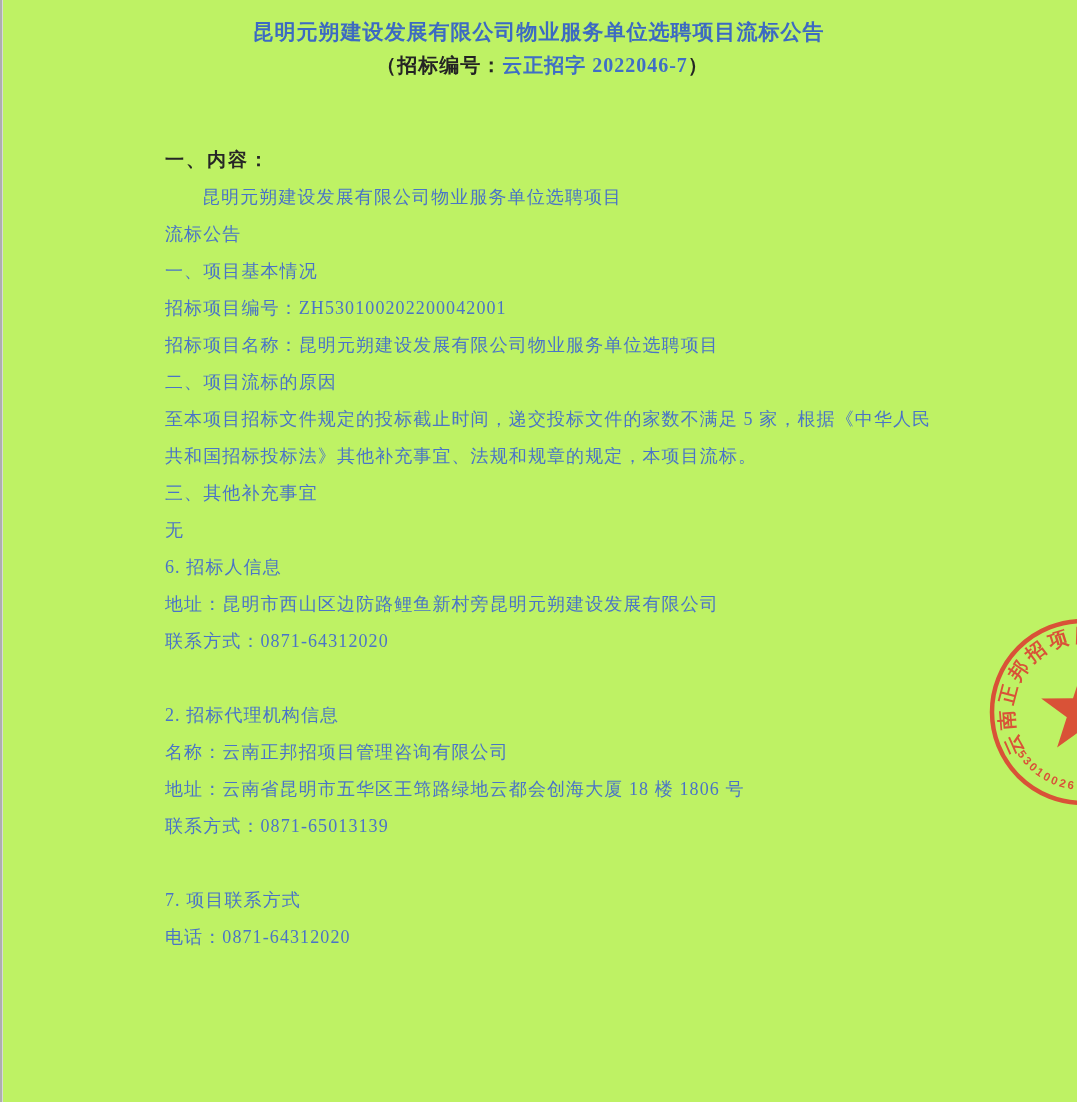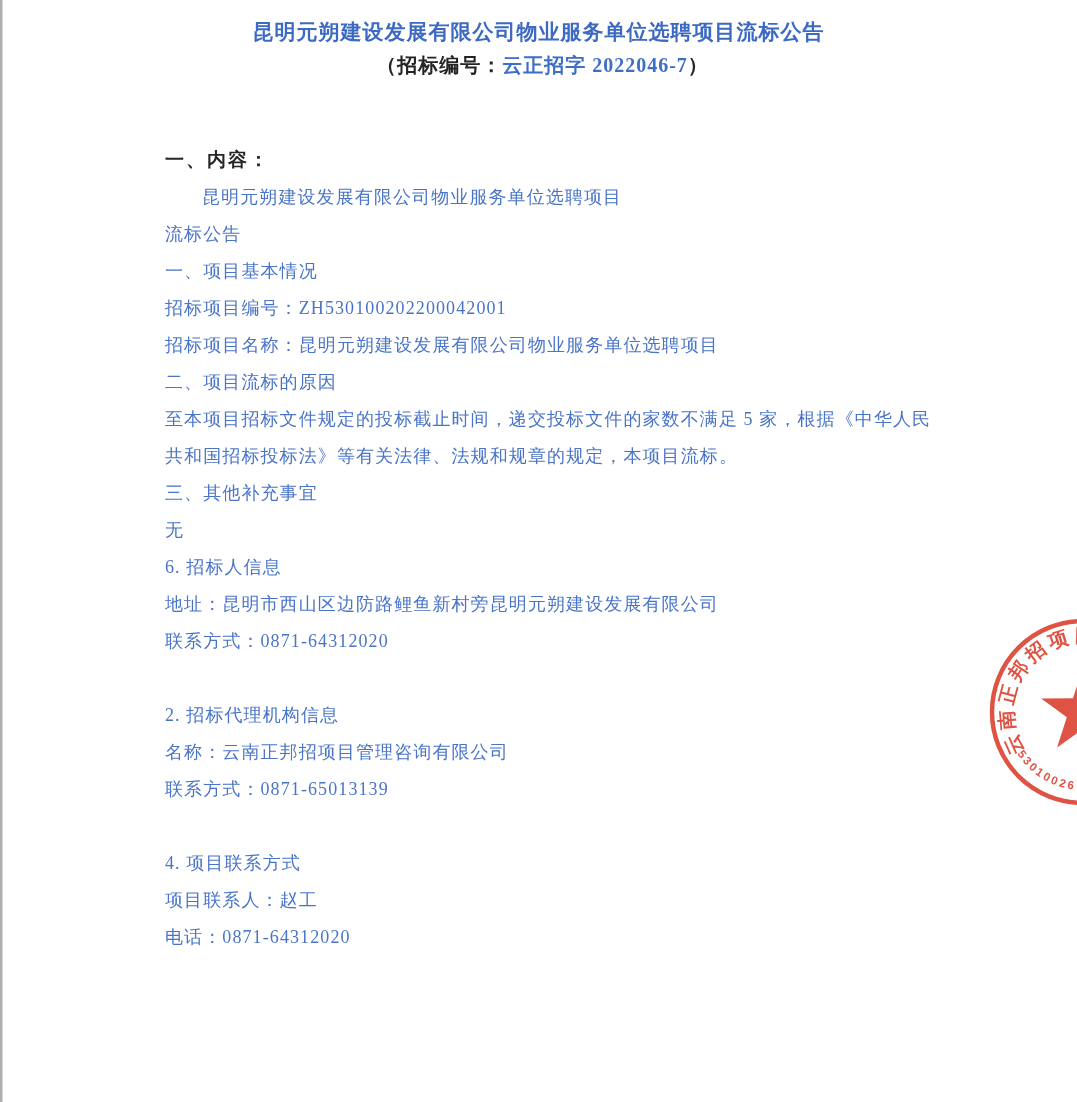--- a/index.html
+++ b/index.html
@@ -4,21 +4,21 @@
 <style>
   * { margin:0; padding:0; box-sizing:border-box; }
   html,body { width:1077px; height:1102px; }
   body {
     font-family:"Liberation Serif","DejaVu Serif",serif;
     background:#e9e9e9;
   }
   .page {
     position:relative;
     width:1077px; height:1102px;
-    background:#ffffff;
+    background:#bef264;
     overflow:hidden;
   }
   .page-edge {
     position:absolute; left:0; top:0;
     width:3px; height:100%;
     background:#aeaeae;
     border-right:1px solid #d8d8d8;
   }
   
   .doc-title {
@@ -80,33 +80,33 @@
 
   <div class="content">
     <div class="line black-heading">一、内容：</div>
     <div class="line indent">昆明元朔建设发展有限公司物业服务单位选聘项目</div>
     <div class="line">流标公告</div>
     <div class="line">一、项目基本情况</div>
     <div class="line">招标项目编号：ZH530100202200042001</div>
     <div class="line">招标项目名称：昆明元朔建设发展有限公司物业服务单位选聘项目</div>
     <div class="line">二、项目流标的原因</div>
     <div class="line">至本项目招标文件规定的投标截止时间，递交投标文件的家数不满足 5 家，根据《中华人民</div>
-    <div class="line">共和国招标投标法》等有关法律、法规和规章的规定，本项目流标。</div>
+    <div class="line">共和国招标投标法》其他补充事宜、法规和规章的规定，本项目流标。</div>
     <div class="line">三、其他补充事宜</div>
     <div class="line">无</div>
     <div class="line">6. 招标人信息</div>
     <div class="line">地址：昆明市西山区边防路鲤鱼新村旁昆明元朔建设发展有限公司</div>
     <div class="line">联系方式：0871-64312020</div>
     <div class="line blank"></div>
     <div class="line">2. 招标代理机构信息</div>
     <div class="line">名称：云南正邦招项目管理咨询有限公司</div>
+    <div class="line">地址：云南省昆明市五华区王筇路绿地云都会创海大厦 18 楼 1806 号</div>
     <div class="line">联系方式：0871-65013139</div>
     <div class="line blank"></div>
-    <div class="line">4. 项目联系方式</div>
-    <div class="line">项目联系人：赵工</div>
+    <div class="line">7. 项目联系方式</div>
     <div class="line">电话：0871-64312020</div>
   </div>
 
   <div class="seal">
     <svg width="220" height="220" viewBox="0 0 220 220">
       <defs>
         <path id="seal-arc-top" d="M 52.7,150.2 A 70,70 0 1 1 167.3,150.2" fill="none"></path>
         <path id="seal-arc-bottom" d="M 39.3,143 A 78,78 0 0 0 180.7,143" fill="none"></path>
       </defs>
       <circle cx="110" cy="110" r="91" fill="none" stroke="#dc4534" stroke-width="4.5"></circle>

